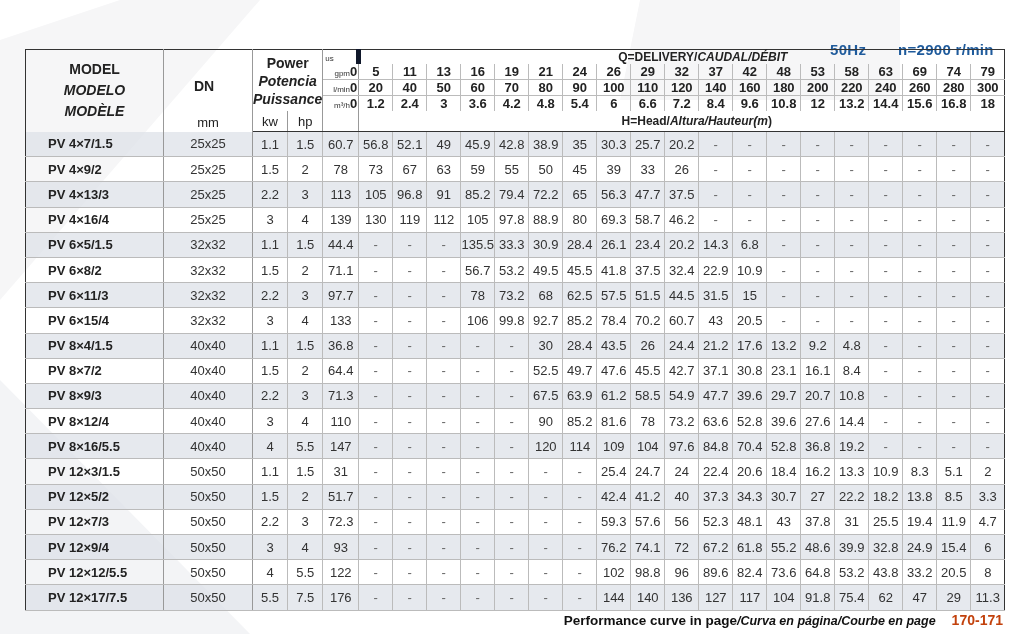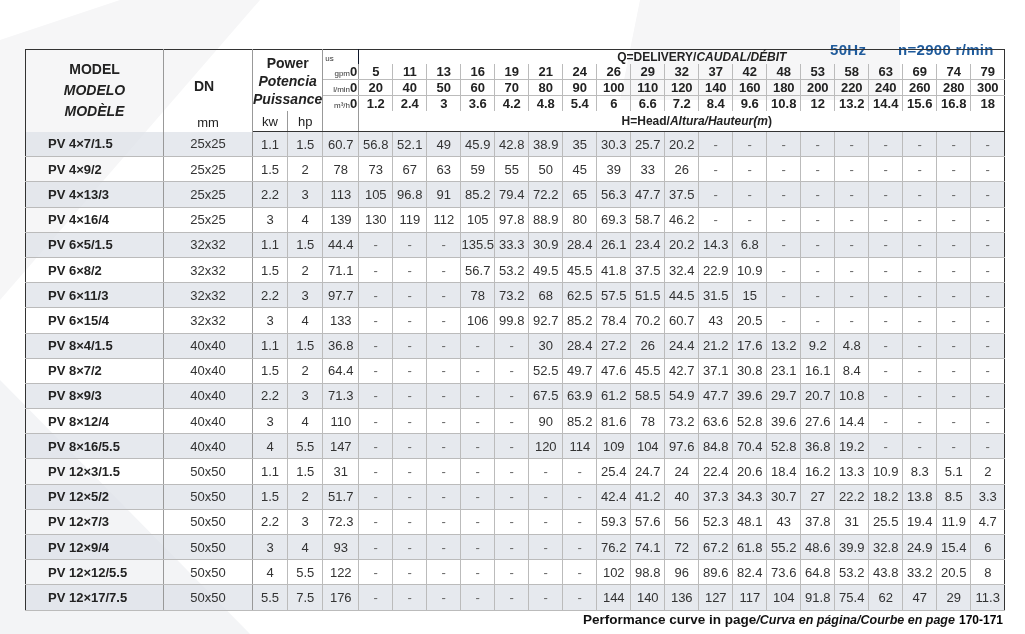--- a/index.html
+++ b/index.html
@@ -30,21 +30,21 @@
   tbody tr.data td { height:24.2px; border-right:1px solid #bbb; border-bottom:1px solid #bbb; font-size:13px; color:#333; }
   tbody tr.data td.m { text-align:left; padding-left:22px; font-weight:bold; color:#222; border-right:1px solid #999; }
   tbody tr.data td.dn { border-right:1px solid #999; }
   tbody tr.data td.last { border-right:none; }
   tbody tr.data.grey td { background:rgba(222,225,232,0.75); }
   tbody tr.data.grp td { border-top:1.5px solid #444; }
   tbody tr.data td.dash { color:#666; }
   thead tr.hbottom td, thead tr.hbottom th { border-bottom:1.5px solid #333; }
   .footer { position:absolute; top:612px; right:22px; font-size:13.5px; font-weight:bold; color:#111; }
   .footer i { font-size:12.5px; }
-  .footer .pg { color:#000000; font-style:normal; font-size:12px; margin-left:4px; }
+  .footer .pg { color:#c2410c; font-style:normal; font-size:14px; margin-left:16px; }
 </style>
 </head>
 <body>
 
 <svg class="watermark" width="1025" height="634">
   <polygon points="0,170 0,634 120,634 250,634 0,380" fill="#f3f4f6"></polygon>
   <polygon points="0,40 120,0 260,0 0,300" fill="#f6f6f7"></polygon>
   <polygon points="640,0 900,0 900,100 620,100" fill="#f6f6f7"></polygon>
 </svg>
 
@@ -88,21 +88,21 @@
       </th>
       <th class="dn" rowspan="5">
         <div class="dn-lbl">DN</div>
         <div class="mm">mm</div>
       </th>
       <th class="power" colspan="2" rowspan="4">
         <div>Power</div>
         <div><i>Potencia</i></div>
         <div><i>Puissance</i></div>
       </th>
-      <td style="border-right:1px solid #0f172a;text-align:left;padding-left:2px"><span class="unitlbl">us</span></td>
+      <td style="border-right:5px solid #0f172a;text-align:left;padding-left:2px"><span class="unitlbl">us</span></td>
       <td colspan="19" style="text-align:center;padding-left:40px"><span>Q=DELIVERY/</span><i>CAUDAL/DÉBIT</i></td>
     </tr>
     <tr class="flowrow gpm" id="row-gpm">
       <td class="uc"><span class="unitlbl">gpm</span><span>0</span></td>
     <td>5</td>
         <td>11</td>
         <td>13</td>
         <td>16</td>
         <td>19</td>
         <td>21</td>
@@ -386,21 +386,21 @@
         <td>1.1</td>
         <td>1.5</td>
         <td>36.8</td>
         <td class="dash">-</td>
         <td class="dash">-</td>
         <td class="dash">-</td>
         <td class="dash">-</td>
         <td class="dash">-</td>
         <td>30</td>
         <td>28.4</td>
-        <td>27.2</td>
+        <td>43.5</td>
         <td>26</td>
         <td>24.4</td>
         <td>21.2</td>
         <td>17.6</td>
         <td>13.2</td>
         <td>9.2</td>
         <td>4.8</td>
         <td class="dash">-</td>
         <td class="dash">-</td>
         <td class="dash">-</td>

